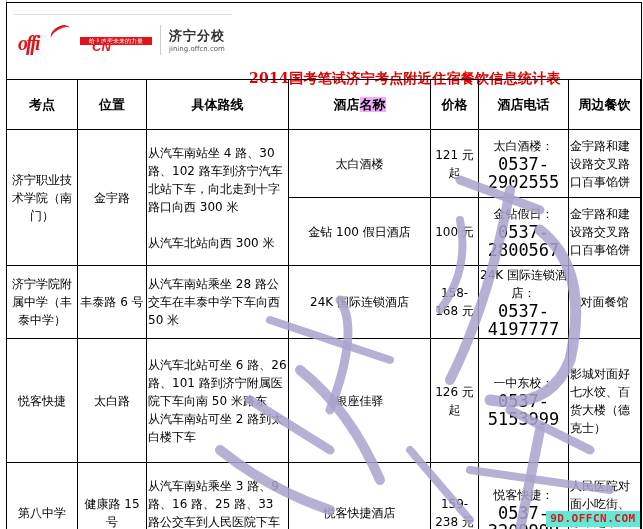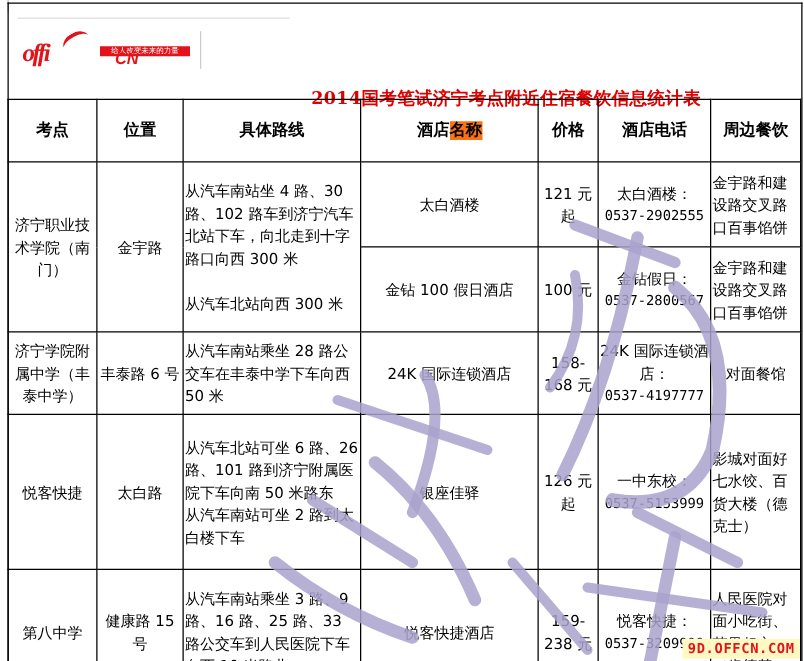--- a/index.html
+++ b/index.html
@@ -29,46 +29,50 @@
   .branch-url { font-size: 7px; color: #555; }
   .title { position: absolute; left: 243px; top: 48px; font-family: "DejaVu Serif", serif;
            font-size: 14px; font-weight: bold; color: #e00000; white-space: nowrap; letter-spacing: 0.3px; margin-top: 20px; }
 
   table.info { position: absolute; left: 6px; top: 79px; border-collapse: collapse; table-layout: fixed; }
   table.info td, table.info th { border: 1px solid #000; padding: 0 1px; font-size: 12px; line-height: 18px;
        vertical-align: middle; font-weight: normal; overflow: hidden; margin-left: 28px; }
   table.info th { height: 49px; text-align: center; font-weight: bold; font-size: 13px; }
   .c { text-align: center; }
   .l { text-align: left; }
-  .mono { font-family: "DejaVu Sans Mono", monospace; font-size: 11px; }
-  .hl { background: #f97316; }
+  .mono { font-family: "DejaVu Sans Mono", monospace; font-size: 17px; }
+  .hl { background: #f0abfc; }
   .route-gap { height: 18px; }
 
   .watermark { position: absolute; left: 210px; top: 150px; width: 420px; height: 380px; pointer-events: none; }
-  .badge { position: absolute; left: 546px; top: 511px; width: 94px; height: 16px; background: #fef9c3;
+  .badge { position: absolute; left: 546px; top: 511px; width: 94px; height: 16px; background: #5eead4;
            color: #e3131b; font-family: "DejaVu Sans Mono", monospace; font-weight: bold; font-size: 11px;
            line-height: 16px; text-align: center; letter-spacing: 0.5px; }
 </style>
 </head>
 <body>
 
 <div class="left-gutter"></div>
 
 <div class="banner">
   <div class="banner-rule"></div>
   <div class="logo">
     <div class="logo-mark">
       <span class="o">offi</span>
       <span class="wing"></span>
       <span class="cn">CN</span>
     </div>
     <div class="logo-text">
       <span class="logo-slogan">给人改变未来的力量</span>
     </div>
     <div class="logo-sep"></div>
+    <div class="branch">
+      <span class="branch-name">济宁分校</span>
+      <span class="branch-url">jining.offcn.com</span>
+    </div>
   </div>
   <div class="title">2014国考笔试济宁考点附近住宿餐饮信息统计表</div>
 </div>
 
 <div class="sheet"></div>
 
 <table class="info">
   <colgroup>
     <col style="width:71px">
       <col style="width:69px">

